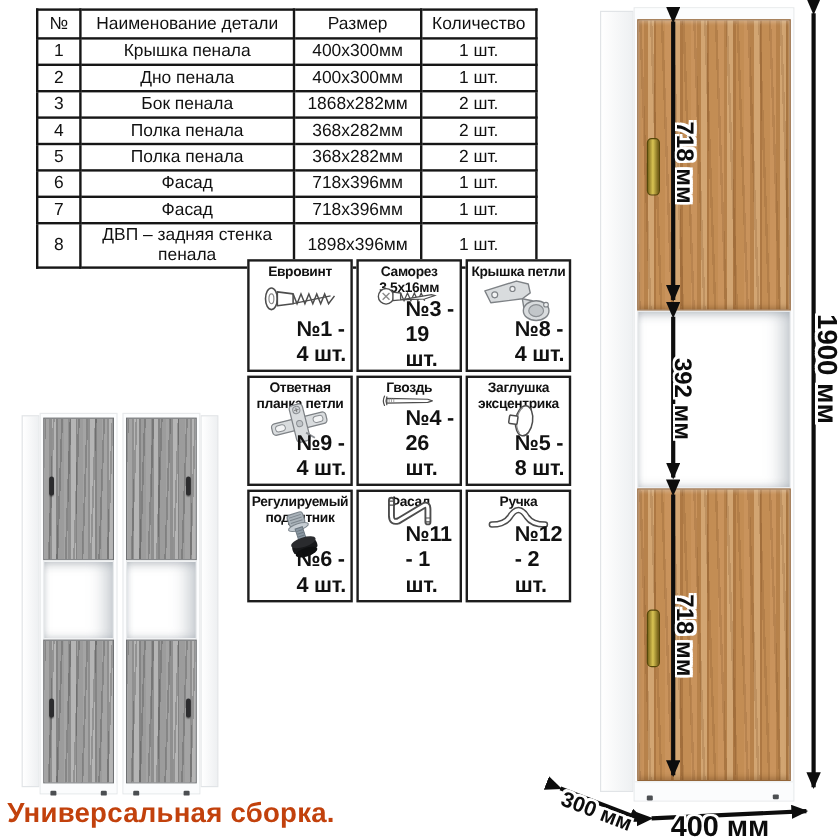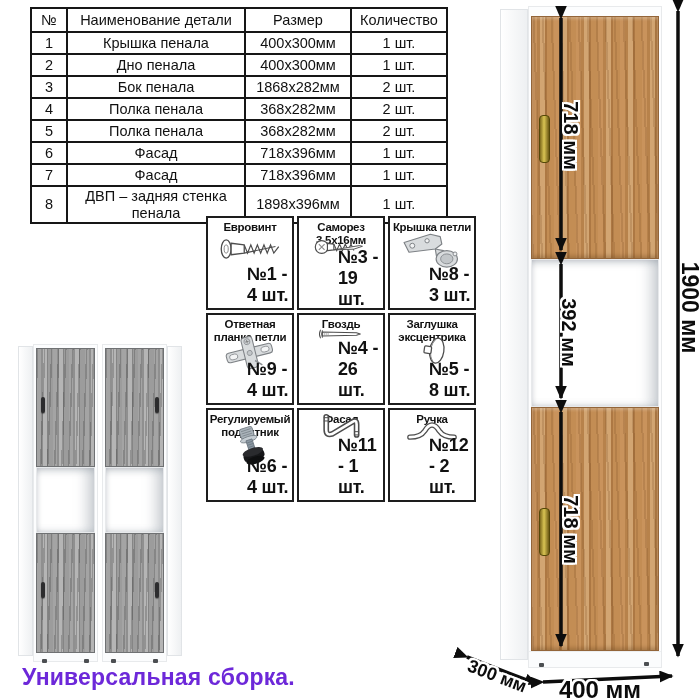--- a/index.html
+++ b/index.html
@@ -80,21 +80,21 @@
        text-shadow:-2px 0 0 #fff,2px 0 0 #fff,0 -2px 0 #fff,0 2px 0 #fff,
                    -2px -2px 0 #fff,2px 2px 0 #fff,-2px 2px 0 #fff,2px -2px 0 #fff;}
   .dim.vert{transform:rotate(90deg);}
   .dim-718a{left:525px;top:124px;width:90px;font-size:20px;}
   .dim-392 {left:523px;top:321px;width:90px;font-size:20px;}
   .dim-718b{left:525px;top:518px;width:90px;font-size:20px;}
   .dim-1900{left:634px;top:294px;width:110px;font-size:23px;}
   .dim-400 {left:545px;top:676px;width:110px;font-size:24px;}
   .dim-300 {left:455px;top:666px;width:84px;font-size:18px;transform:rotate(21deg);}
 
-  .caption{position:absolute;left:22px;top:664px;font-size:23px;font-weight:bold;letter-spacing:0.2px;color:#6d28d9;}
+  .caption{position:absolute;left:6px;top:664px;font-size:23px;font-weight:bold;letter-spacing:0.2px;color:#c2410c;}
 
   .ico{stroke:#4d4d4d;stroke-width:1.6;fill:#fff;stroke-linejoin:round;stroke-linecap:round;}
   .ico-metal{stroke:#7e8286;fill:#d9dcde;stroke-width:1.4;stroke-linejoin:round;}
 </style>
 </head>
 <body>
 
 <div class="sheet">
 
   <table class="parts-table">
@@ -196,21 +196,21 @@
         <svg viewBox="0 0 80 56" width="78" height="46">
           <path class="ico-metal" d="M6,20 L38,10 L50,13 L52,22 L44,28 L12,32 Z"></path>
           <circle cx="16" cy="24" r="3" fill="#f2f3f4" stroke="#7e8286" stroke-width="1.2"></circle>
           <circle cx="34" cy="18" r="2.6" fill="#f2f3f4" stroke="#7e8286" stroke-width="1.2"></circle>
           <path class="ico-metal" d="M44,28 l10,2 8,6 -4,8 -12,-4 z" fill="#cfd3d6"></path>
           <ellipse class="ico-metal" cx="58" cy="40" rx="13" ry="10" fill="#dadde0"></ellipse>
           <ellipse cx="58" cy="40" rx="7.5" ry="6" fill="#c2c6c9" stroke="#8b8f93" stroke-width="1.2"></ellipse>
           <circle cx="68" cy="34" r="2.4" fill="#eef0f1" stroke="#7e8286" stroke-width="1.1"></circle>
         </svg>
       </div>
-      <div class="hw-count">№8 - 3 шт.</div>
+      <div class="hw-count">№8 - 4 шт.</div>
     </div>
 
     <div class="hw-cell">
       <div class="hw-title">Ответная планка петли</div>
       <div class="hw-icon">
         <svg viewBox="0 0 80 56" width="78" height="42">
           <g transform="rotate(-14 40 30)">
             <rect class="ico-metal" x="8" y="24" width="62" height="13" rx="4"></rect>
             <rect class="ico-metal" x="32" y="9" width="15" height="42" rx="4"></rect>
             <rect x="12" y="27" width="11" height="7" rx="3.5" fill="#f3f4f5" stroke="#8b8f93" stroke-width="1.1"></rect>

